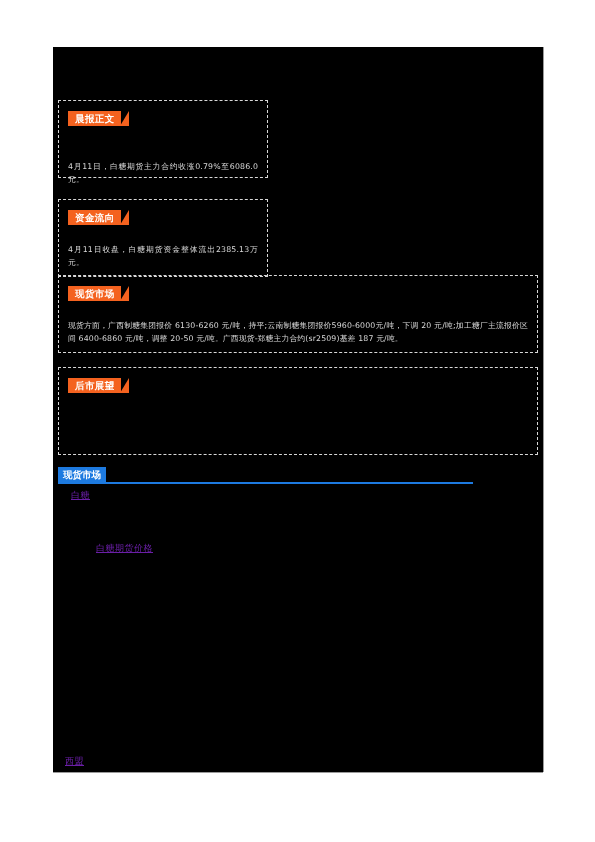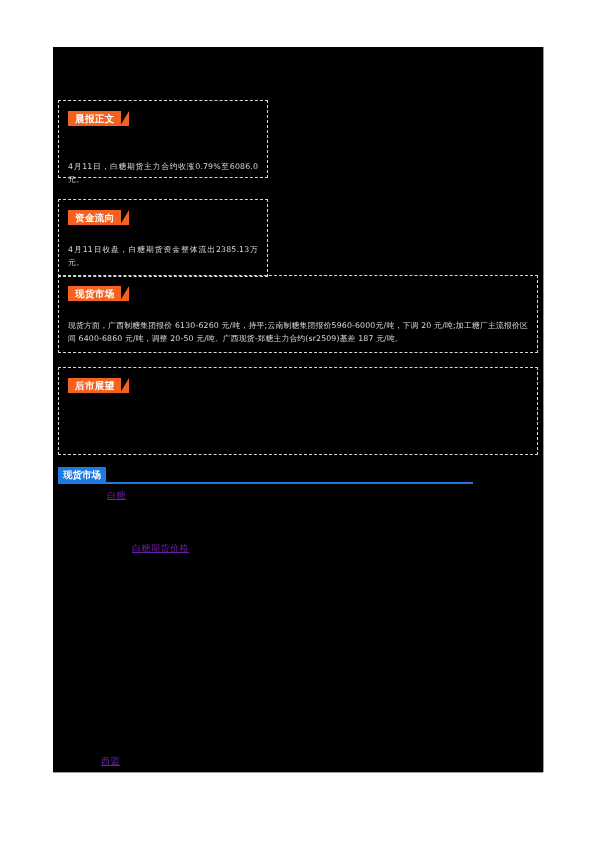--- a/index.html
+++ b/index.html
@@ -115,21 +115,20 @@
 
   
   .body-link {
     position: absolute;
     color: #6b1fa8;
     font-size: 9px;
     text-decoration: underline;
     white-space: nowrap;
     letter-spacing: 0.5px;
     cursor: pointer;
-    margin-left: 36px;
   }
 </style>
 </head>
 <body>
 
 <div id="page">
 
   <div id="article-canvas">
 
     <div class="summary-box narrow" style="top:53px; height:78px;">

